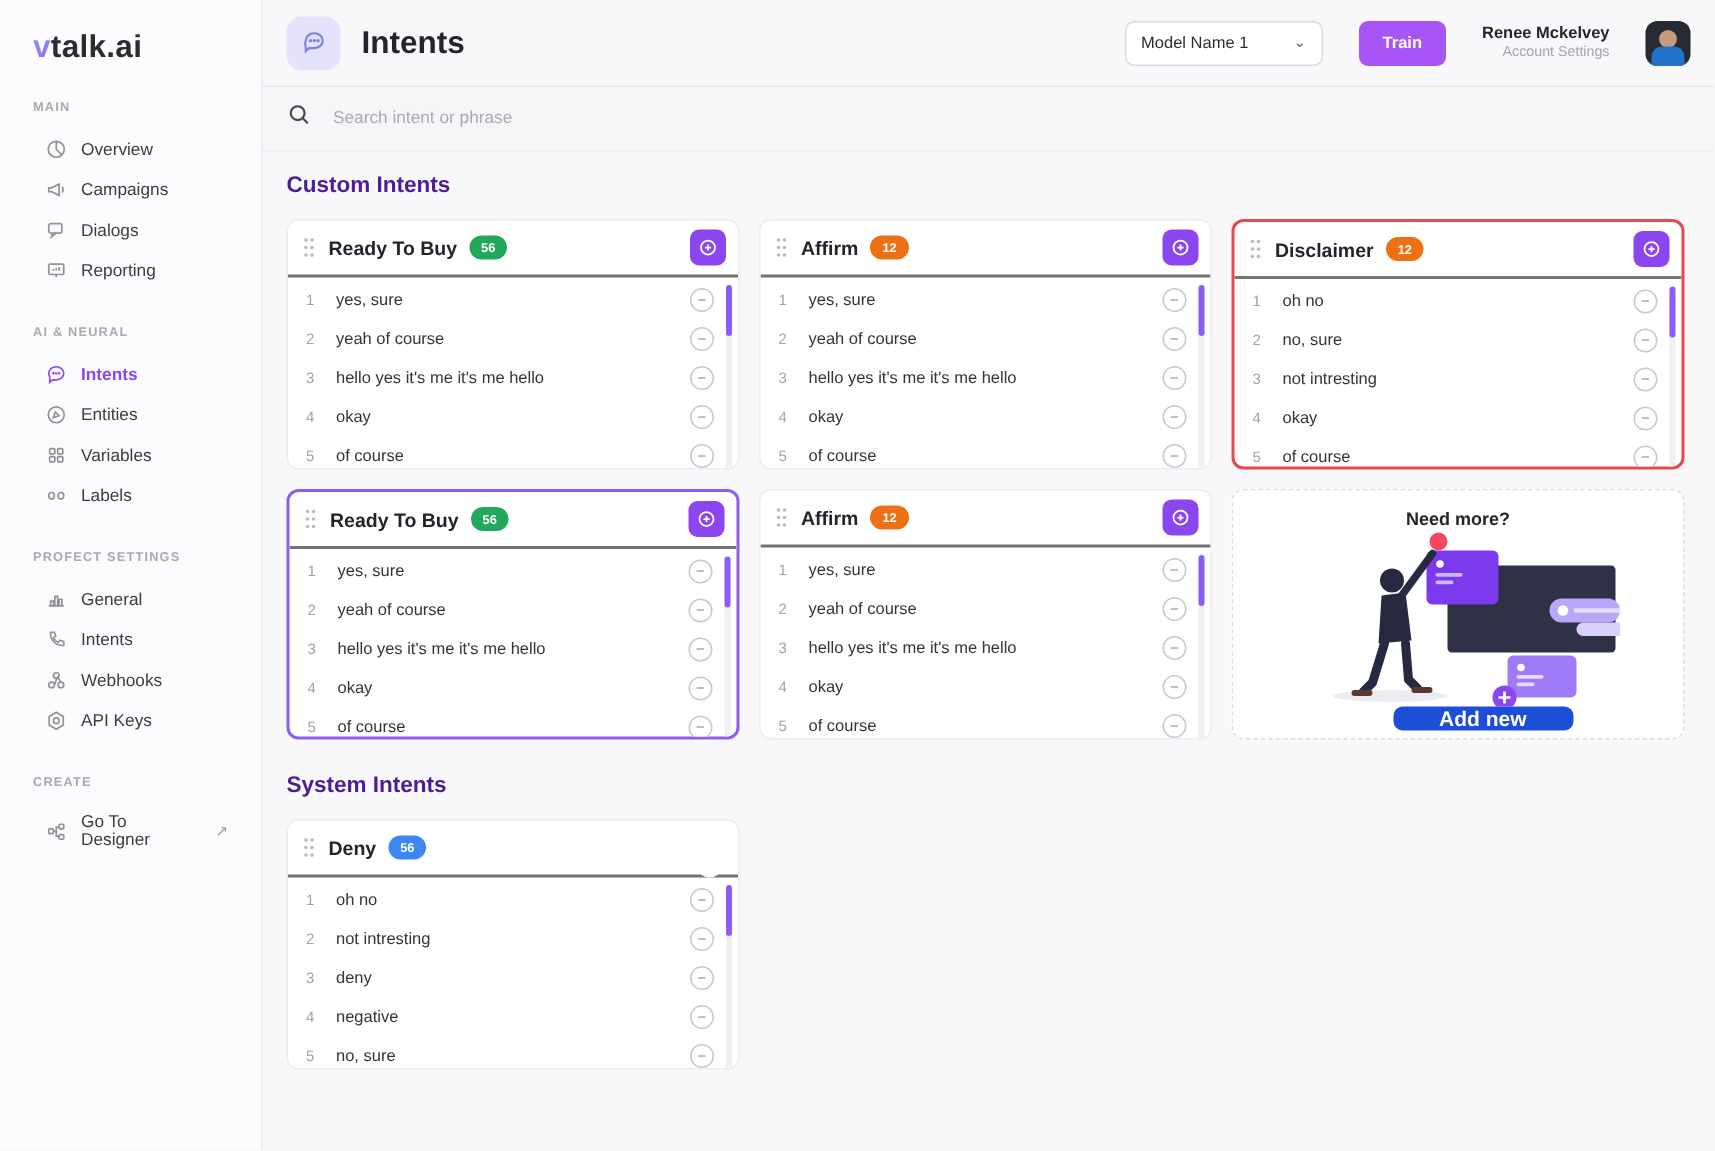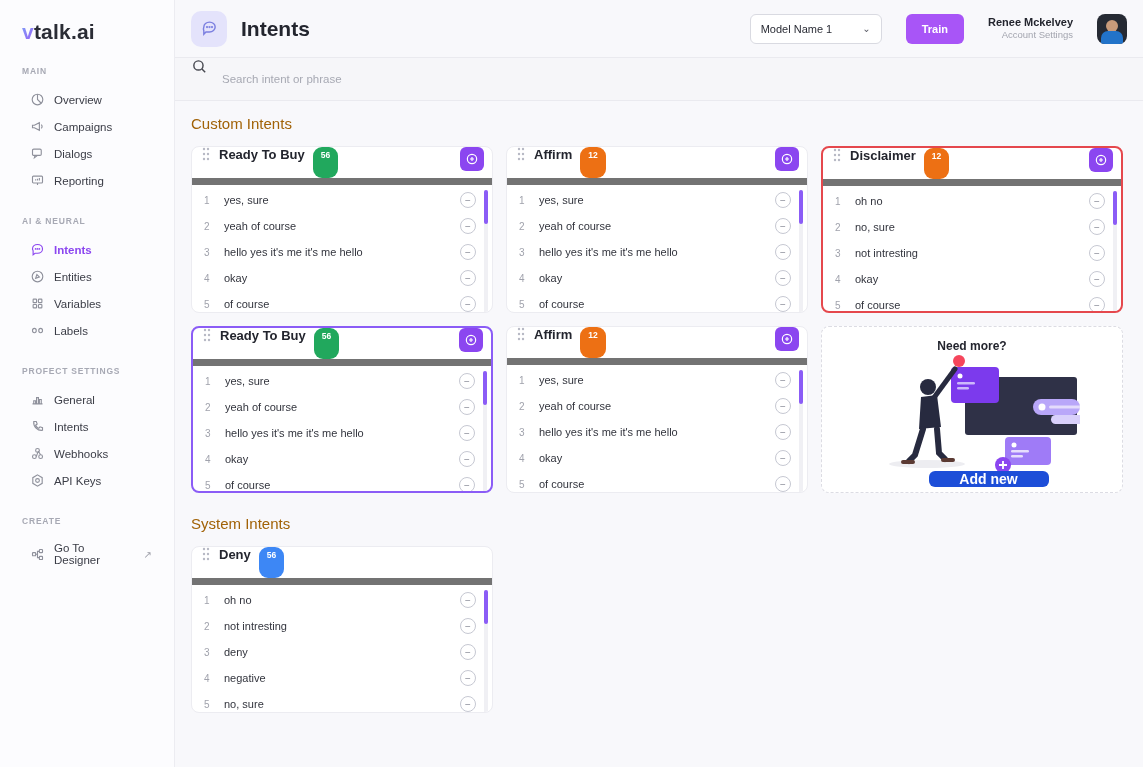--- a/index.html
+++ b/index.html
@@ -55,40 +55,40 @@
   }
   .user-block { text-align:right; line-height:1.25; cursor:pointer; }
   .user-name { font-size:11px; font-weight:700; color:#23252e; }
   .user-sub { font-size:9.5px; color:#a3a5af; }
   .avatar {
     width:30px; height:30px; border-radius:8px; background:#262a33; position:relative; overflow:hidden; cursor:pointer;
   }
   .avatar .head { position:absolute; left:9px; top:6px; width:12px; height:12px; border-radius:50%; background:#c99b7a; }
   .avatar .shirt { position:absolute; left:4px; top:17px; width:22px; height:13px; border-radius:7px 7px 0 0; background:#2273c9; }
   .searchbar {
-    height:43px; display:flex; padding:0 16px; gap:14px;
+    height:43px; display:flex; align-items:center; padding:0 16px; gap:14px;
     background:#f6f6f9; border-bottom:1px solid #eaeaef; flex-shrink:0;
   }
   .searchbar .mag { color:#45474f; }
   .searchbar input {
     flex:1; border:none; background:transparent; outline:none; font-size:11.5px;
     font-family:inherit; color:#2a2c35;
   }
   .searchbar input::placeholder { color:#a7a9b3; }
   .content { padding:14px 16px 0 16px; flex:1; }
-  .section-title { font-size:15px; font-weight:400; color:#a16207; margin-bottom:14px; }
+  .section-title { font-size:15px; font-weight:700; color:#4c1d95; margin-bottom:14px; }
   .grid { display:flex; gap:13px; flex-wrap:wrap; width:932px; margin-bottom:14px; }
   
   .card {
     width:302px; height:167px; background:#fff; border:1px solid #ececf1; border-radius:8px;
     display:flex; flex-direction:column; overflow:hidden;
   }
   .card.border-purple { border:2px solid #8b5cf6; }
   .card.border-red { border:2px solid #e5484d; }
-  .card-head { display:flex; height:38px; padding:0 8px 0 10px; border-bottom:7px solid #737373; flex-shrink:0; }
+  .card-head { display:flex; align-items:center; height:38px; padding:0 8px 0 10px; border-bottom:2px solid #737373; flex-shrink:0; }
   .drag { color:#b7b9c4; margin-right:9px; cursor:grab; display:flex; }
   .card-title { font-size:13px; font-weight:700; color:#23252e; margin-right:8px; }
   .badge { font-size:8.5px; font-weight:700; color:#fff; border-radius:9px; padding:3px 8px; }
   .card-action { margin-left:auto; }
   .add-btn {
     width:24px; height:24px; border:none; border-radius:6px; background:#8b46f0; color:#fff;
     display:flex; align-items:center; justify-content:center; cursor:pointer;
   }
   .toggle { width:40px; height:22px; border-radius:11px; background:#8b46f0; position:relative; cursor:pointer; }
   .toggle .knob { position:absolute; right:2px; top:2px; width:18px; height:18px; border-radius:50%; background:#fff; }

